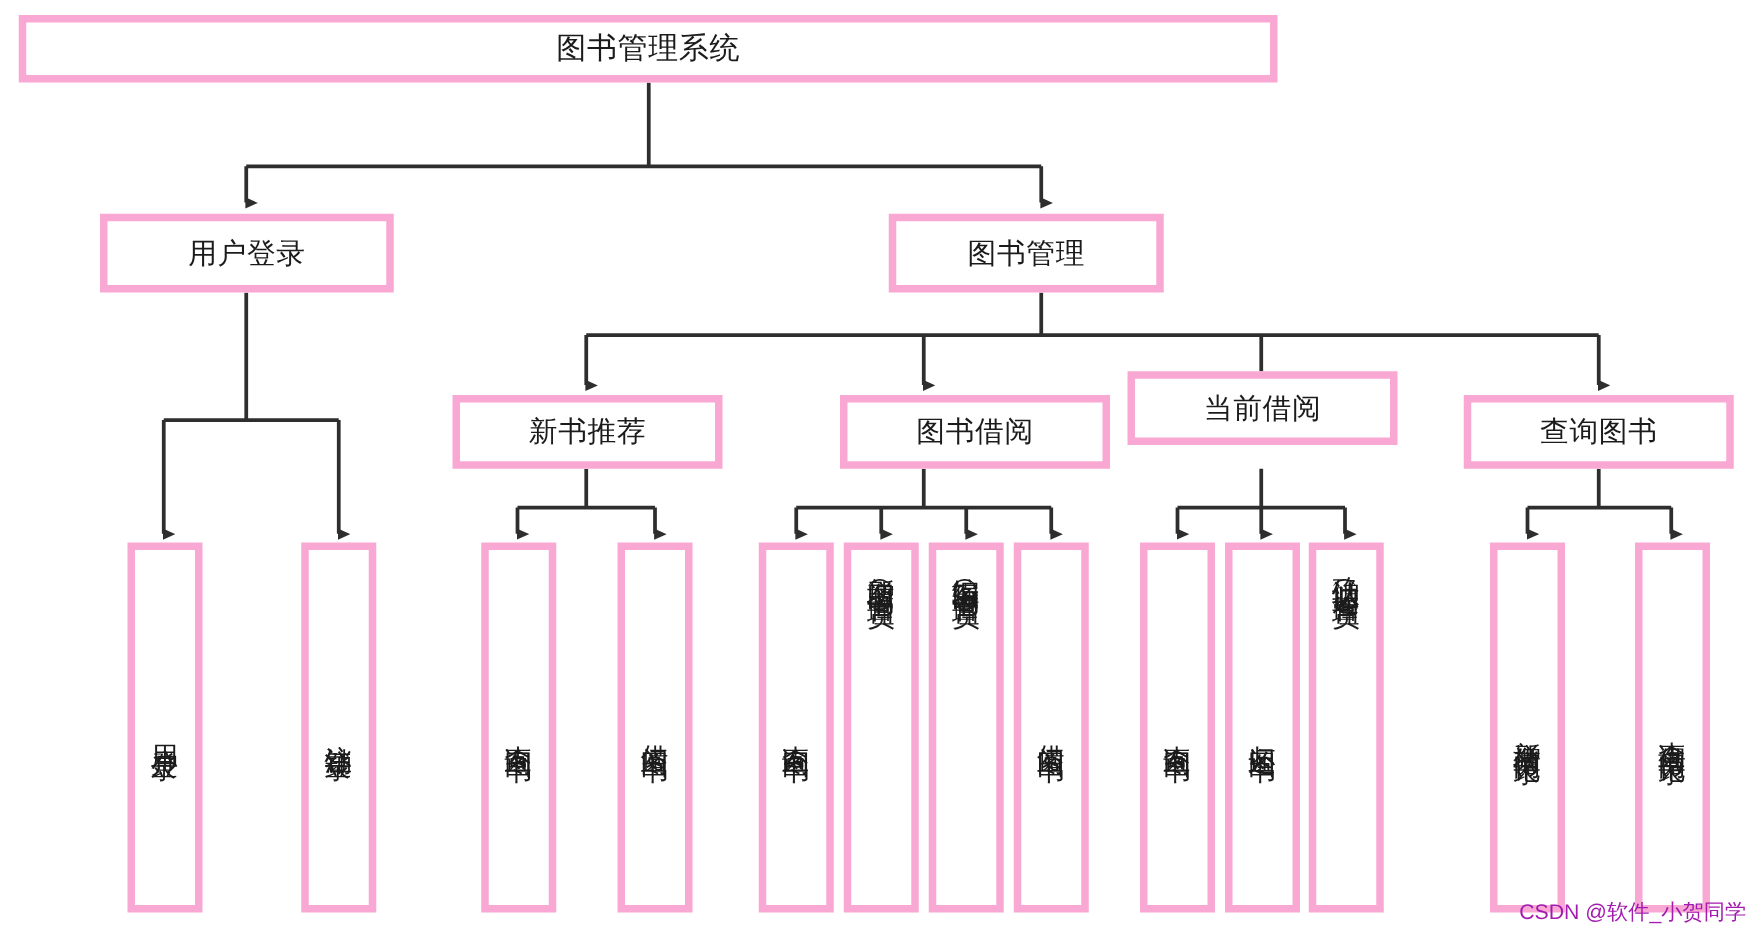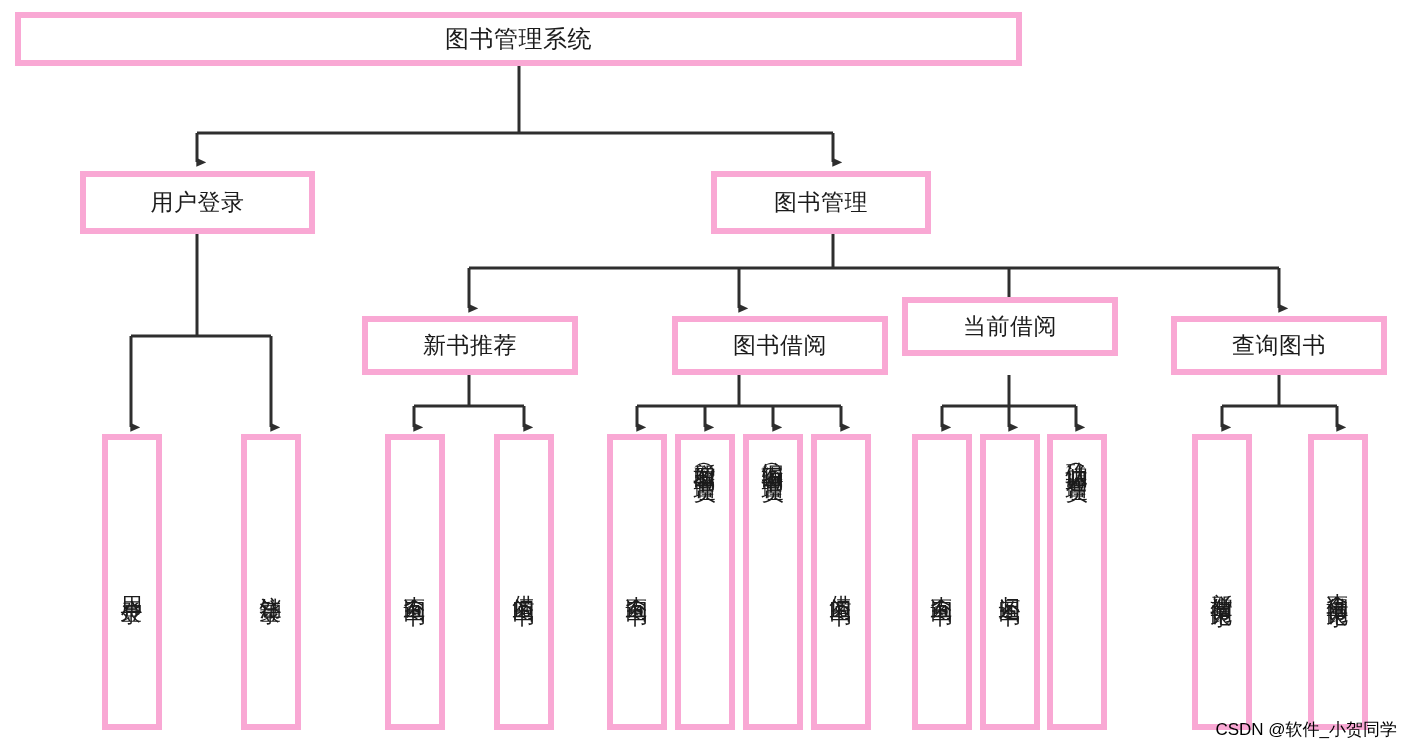--- a/index.html
+++ b/index.html
@@ -63,21 +63,21 @@
     white-space: nowrap;
   }
   .node.v.top .lbl {
     align-self: flex-start;
   }
   .watermark {
     position: absolute;
     right: 8px;
     bottom: 6px;
     font-size: 17px;
-    color: #000000;
+    color: #a21caf;
     z-index: 5;
     white-space: nowrap;
     font-family: "Liberation Sans", "DejaVu Sans", sans-serif;
   }
 </style>
 </head>
 <body>
 
 <div id="canvas">
 

